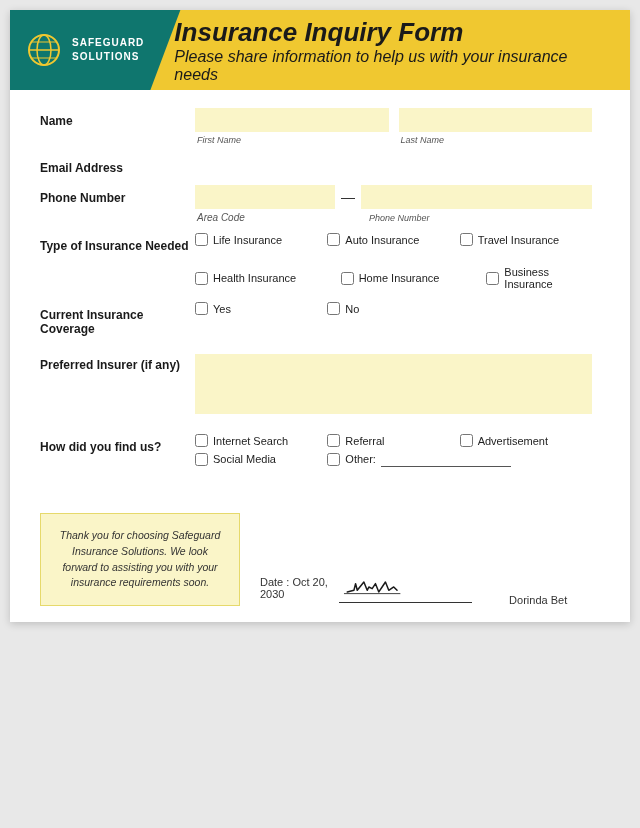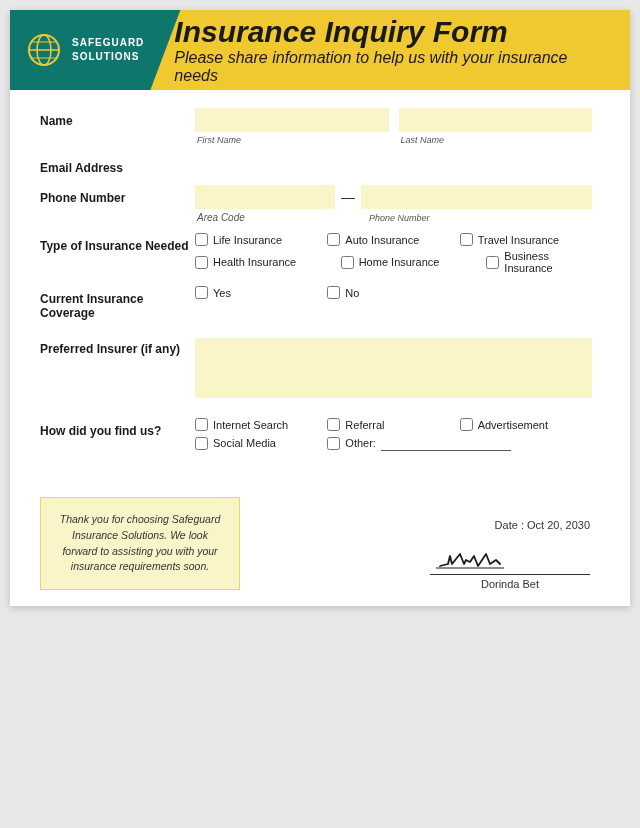--- a/index.html
+++ b/index.html
@@ -50,21 +50,21 @@
       background: #f0c830;
       height: 100%;
       display: flex;
       flex-direction: column;
       justify-content: center;
       padding: 0 24px;
       clip-path: polygon(30px 0, 100% 0, 100% 100%, 0 100%);
       margin-left: -10px;
     }
     .header-title {
-      font-size: 30px;
+      font-size: 26px;
       font-weight: 900;
       color: #1a1a1a;
       font-style: italic;
     }
     .header-subtitle {
       font-size: 16px;
       color: #1a1a1a;
       font-style: italic;
     }
     
@@ -195,21 +195,21 @@
       color: #333;
       font-style: italic;
       width: 200px;
       min-width: 200px;
       line-height: 1.5;
       text-align: center;
     }
     .footer-signature-area {
       flex: 1;
       display: flex;
-      flex-direction: column;
+      flex-direction: row;
       align-items: flex-end;
       padding-right: 10px;
     }
     .footer-date {
       font-size: 11px;
       color: #333;
       margin-bottom: 6px;
     }
     .signature-line {
       width: 160px;
@@ -311,21 +311,21 @@
           </label>
           <label class="checkbox-item">
             <input type="checkbox" style="">
             <span>Auto Insurance</span>
           </label>
           <label class="checkbox-item">
             <input type="checkbox" style="">
             <span>Travel Insurance</span>
           </label>
         </div>
-        <div class="checkbox-row" style="margin-top:4px;gap:40px;">
+        <div class="checkbox-row" style="margin-top:20px;gap:40px;">
           <label class="checkbox-item">
             <input type="checkbox" style="">
             <span>Health Insurance</span>
           </label>
           <label class="checkbox-item">
             <input type="checkbox" style="">
             <span>Home Insurance</span>
           </label>
           <label class="checkbox-item">
             <input type="checkbox" style="">

